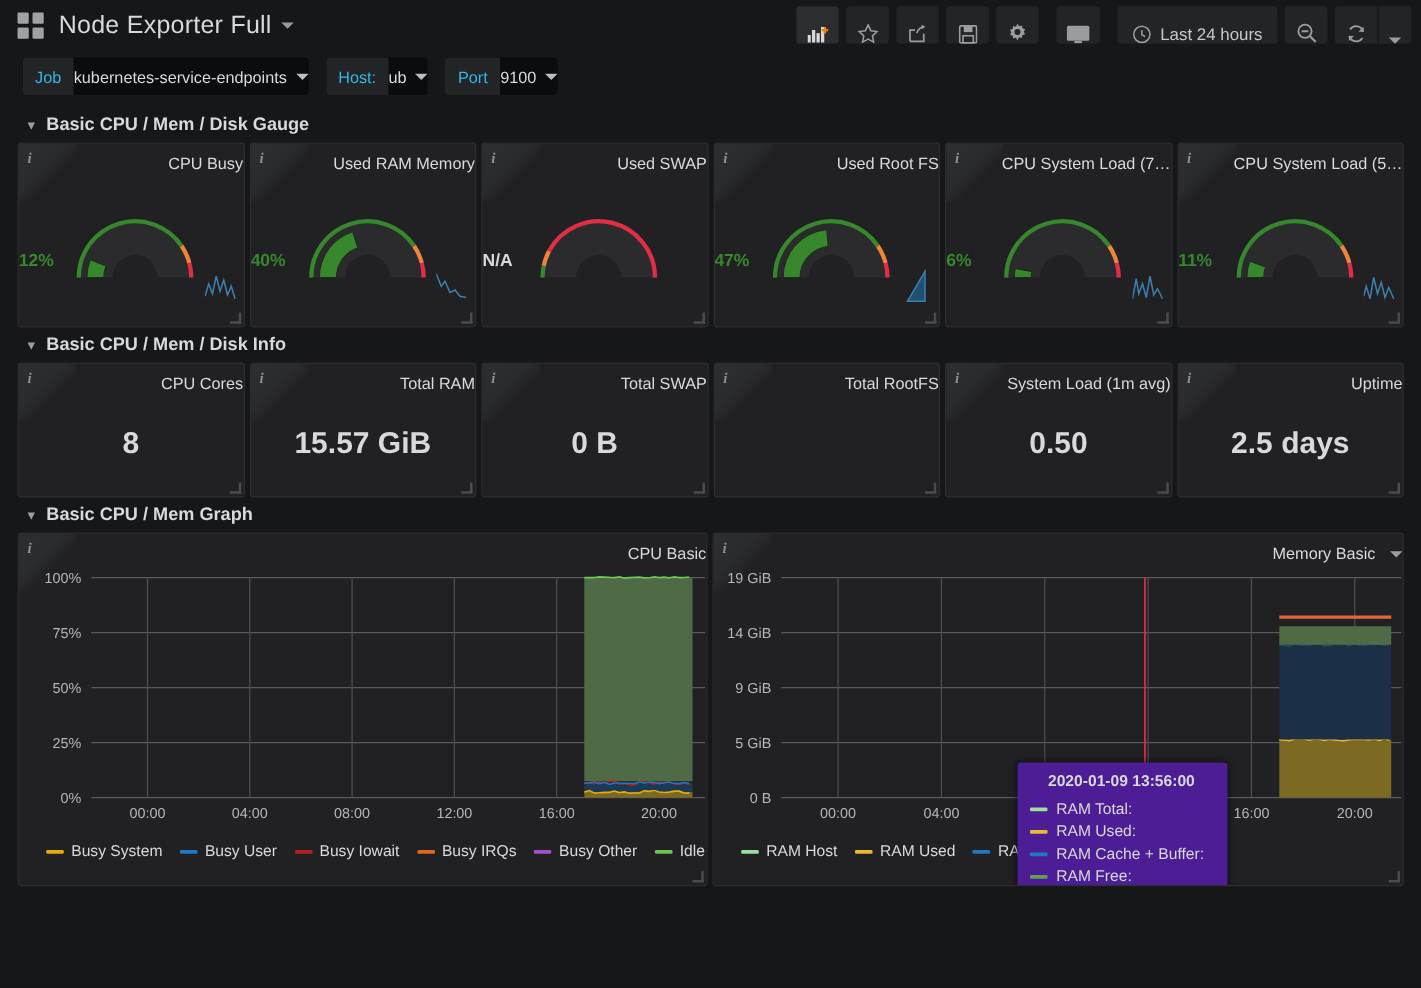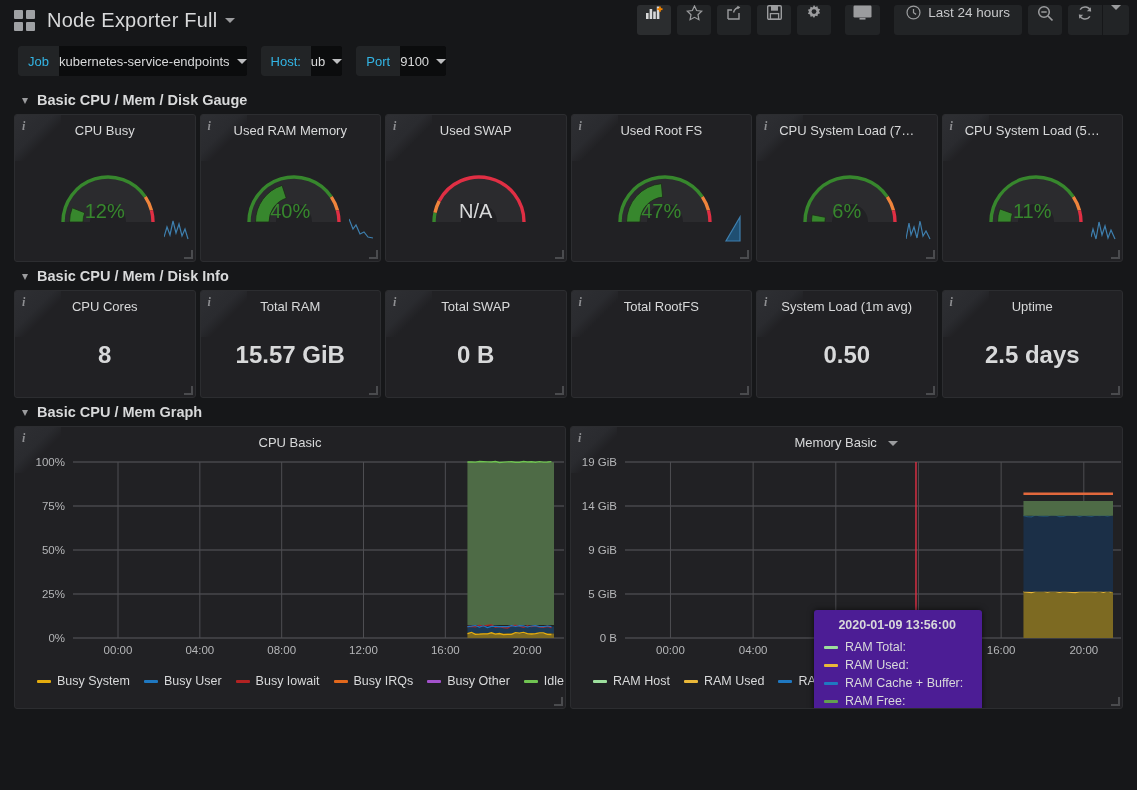--- a/index.html
+++ b/index.html
@@ -20,21 +20,21 @@
     gap: 3px; margin-right: 12px; }
   .dash-icon i { background: #9fa1a4; display: block; border-radius: 1px; }
   .dash-title { font-size: 20px; color: #d8d9da; letter-spacing: .2px; }
   .caret { display: inline-block; width: 0; height: 0; margin-left: 8px;
     border-left: 5px solid transparent; border-right: 5px solid transparent;
     border-top: 5px solid #9b9c9e; vertical-align: middle; }
   .nav-spacer { flex: 1; }
   .nav-btn {
     height: 30px; min-width: 34px; padding: 0 8px;
     background: #222426; border-radius: 3px; margin-left: 6px;
-    display: flex; align-items: flex-start; justify-content: center;
+    display: flex; align-items: flex-end; justify-content: center;
     color: #9b9c9e; font-size: 13px; cursor: pointer;
   }
   .nav-btn.accent { background: #2b2d2f; }
   .nav-btn.group-left { margin-left: 14px; }
   .time-btn { padding: 0 12px; color: #c7c8ca; font-size: 13.5px; }
   .time-btn svg { margin-right: 7px; }
   .refresh-grp { display: flex; margin-left: 6px; }
   .refresh-grp .nav-btn { margin-left: 0; }
   .refresh-grp .rb1 { border-radius: 3px 0 0 3px; }
   .refresh-grp .rb2 { border-radius: 0 3px 3px 0; min-width: 26px; border-left: 1px solid #161719; }
@@ -70,36 +70,36 @@
     content: ""; position: absolute; top: 0; left: 0; width: 46px; height: 46px;
     background: linear-gradient(135deg, #2e2f33 0%, #2a2b2f 42%, rgba(33,33,36,0) 60%);
     pointer-events: none;
   }
   .info-i {
     position: absolute; top: 4px; left: 7px; z-index: 3;
     font-family: "Liberation Serif", serif; font-style: italic; font-weight: bold;
     font-size: 12px; color: #8e8f92; cursor: pointer;
   }
   .panel-title {
-    text-align: center; font-size: 13px; color: #d8d9da;
+    text-align: right; font-size: 13px; color: #d8d9da;
     padding-top: 8px; position: relative; z-index: 2; cursor: pointer;
   }
   .resize-corner {
     position: absolute; right: 2px; bottom: 2px; width: 9px; height: 9px;
     border-right: 2px solid #4a4b4e; border-bottom: 2px solid #4a4b4e;
     cursor: nwse-resize; z-index: 3;
   }
 
   
   .gpanel { width: 186px; height: 148px; }
   .gauge-wrap { position: relative; height: 108px; }
   .gauge-wrap svg { display: block; margin: 0 auto; }
   .gauge-val {
-    position: absolute; left: 0; right: 0; top: 62px; text-align: center;
-    font-size: 20px; font-weight: normal;
+    position: absolute; left: 0; right: 0; top: 62px; text-align: left;
+    font-size: 14px; font-weight: bold;
   }
   .spark { position: absolute; right: 5px; bottom: 3px; }
 
   
   .spanel { width: 186px; height: 108px; }
   .stat-val {
     text-align: center; font-size: 24px; font-weight: bold; color: #d8d9da;
     margin-top: 27px; position: relative; z-index: 2;
   }
 

